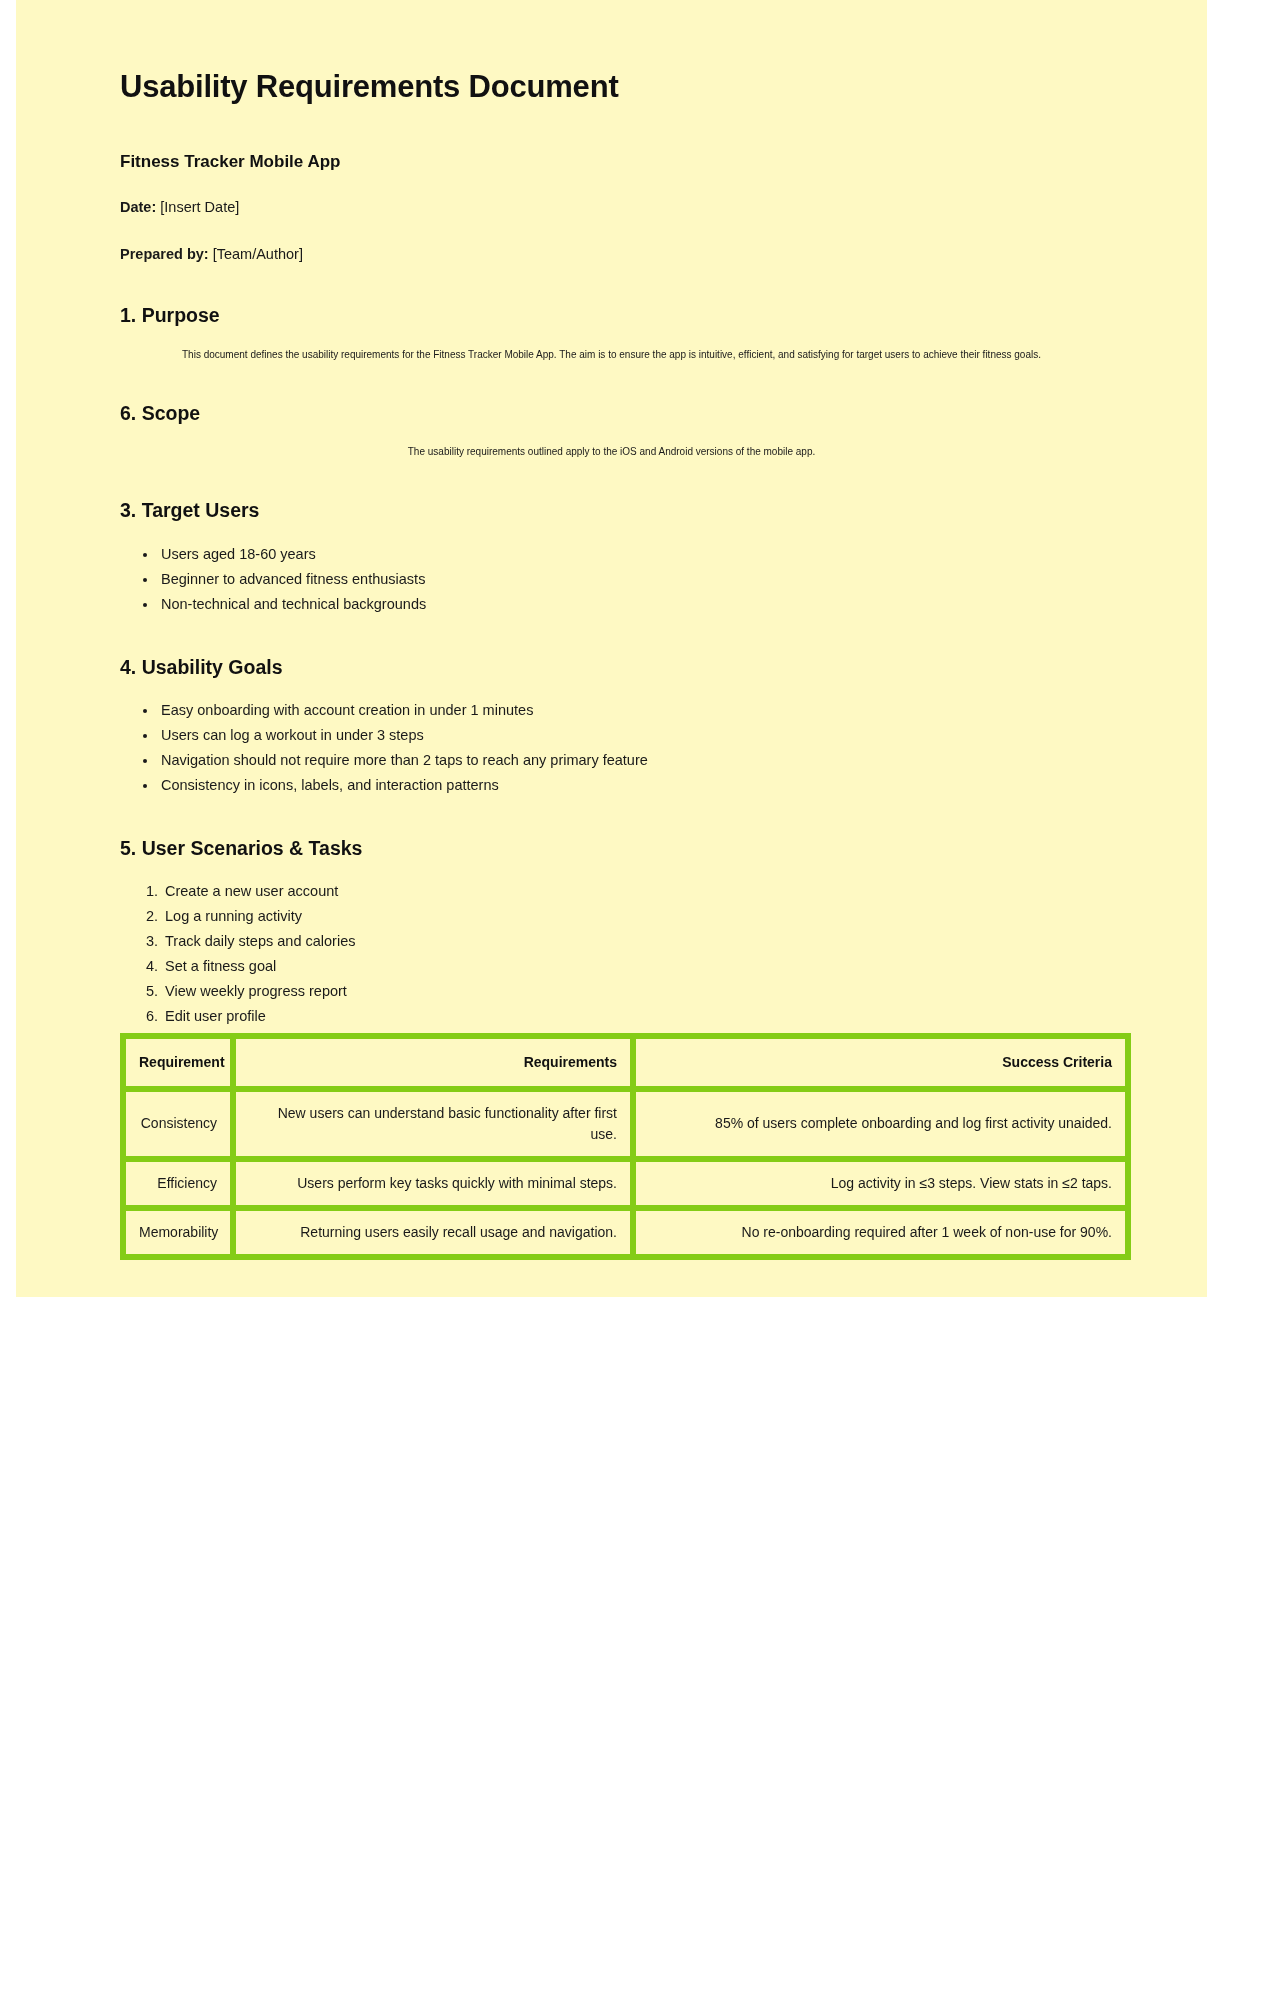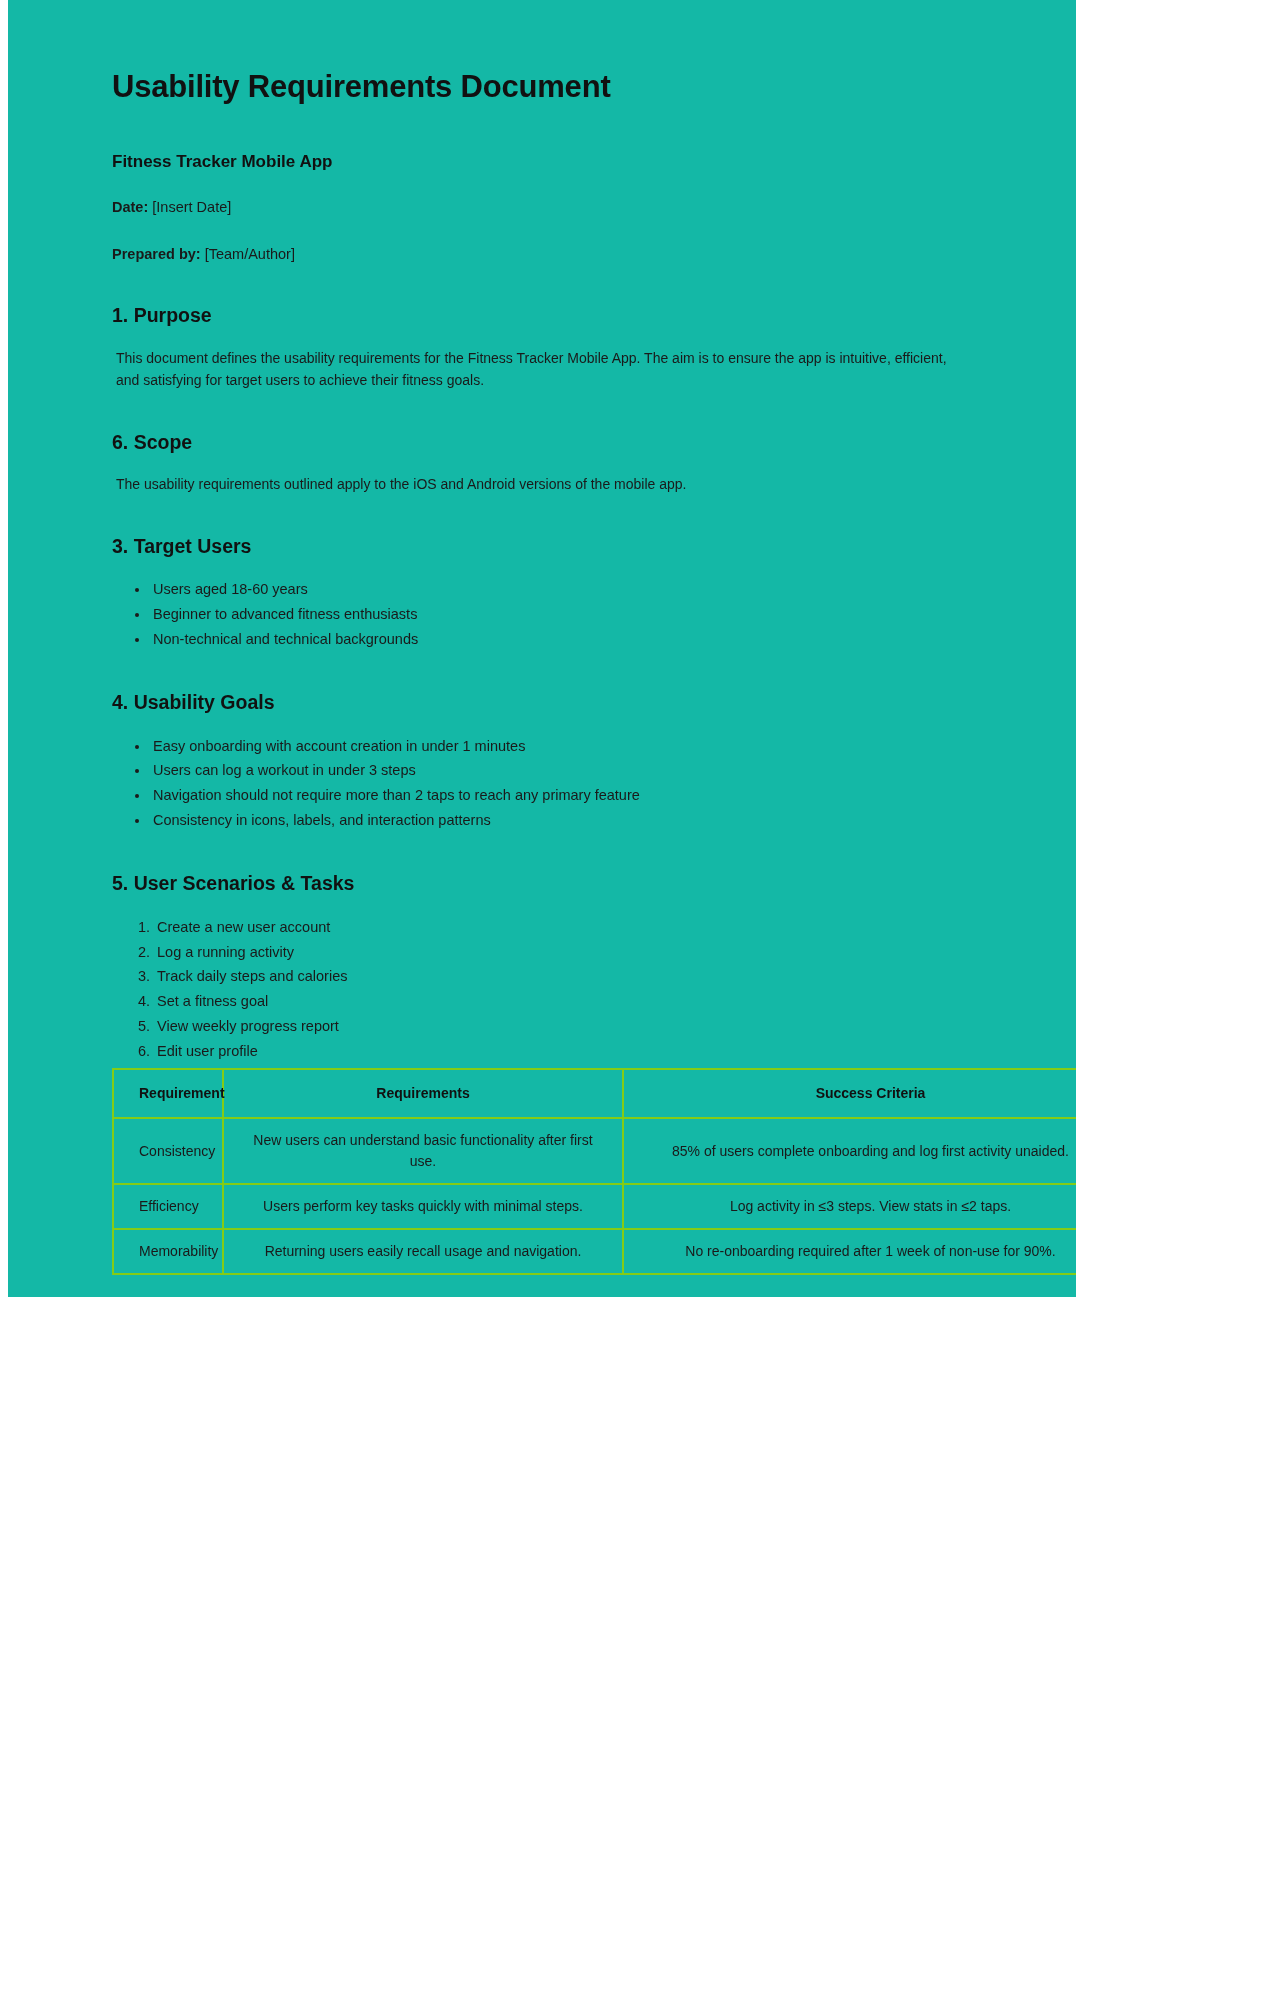--- a/index.html
+++ b/index.html
@@ -13,25 +13,25 @@
     font-family: "Liberation Sans", "DejaVu Sans", sans-serif;
     color: #1a1a1a;
     -webkit-font-smoothing: antialiased;
     overflow: hidden;
   }
 
   
   .page {
     position: absolute;
     top: 0;
-    left: 8px;
-    width: 1068px;
+    left: 16px;
+    width: 1191px;
     height: 1297px;
     overflow: hidden;
-    background: #14b8a6;
+    background: #fef9c3;
   }
 
   .content {
     padding: 68px 104px 0 104px;
   }
 
   h1.doc-title {
     font-size: 31px;
     font-weight: bold;
     letter-spacing: -0.2px;
@@ -58,25 +58,26 @@
 
   h3.section {
     font-size: 19.5px;
     font-weight: bold;
     margin: 38px 0 18px 0;
     line-height: 1.3;
     color: #111111;
   }
 
   p.body-text {
-    font-size: 14px;
+    font-size: 10px;
     line-height: 1.62;
-    margin: 4px;
+    margin: 14px;
     color: #1a1a1a;
     max-width: 1020px;
+    text-align: center;
   }
 
   ul.doc-list, ol.doc-list {
     margin: 0;
     padding-left: 38px;
     font-size: 14.5px;
     line-height: 1.72;
     color: #1a1a1a;
   }
   ul.doc-list li, ol.doc-list li {
@@ -87,24 +88,24 @@
 
   table.req-table {
     border-collapse: collapse;
     width: 1005px;
     margin-top: 4px;
     font-size: 14px;
     table-layout: fixed;
   }
   table.req-table th,
   table.req-table td {
-    border: 2px solid #84cc16;
-    text-align: center;
+    border: 6px solid #84cc16;
+    text-align: right;
     vertical-align: middle;
-    padding: 11px 25px;
+    padding: 11px 13px;
     line-height: 1.5;
     color: #1a1a1a;
   }
   table.req-table th {
     font-weight: bold;
     padding-top: 13px;
     padding-bottom: 13px;
     color: #111111;
   }
   col.c-req   { width: 110px; }

